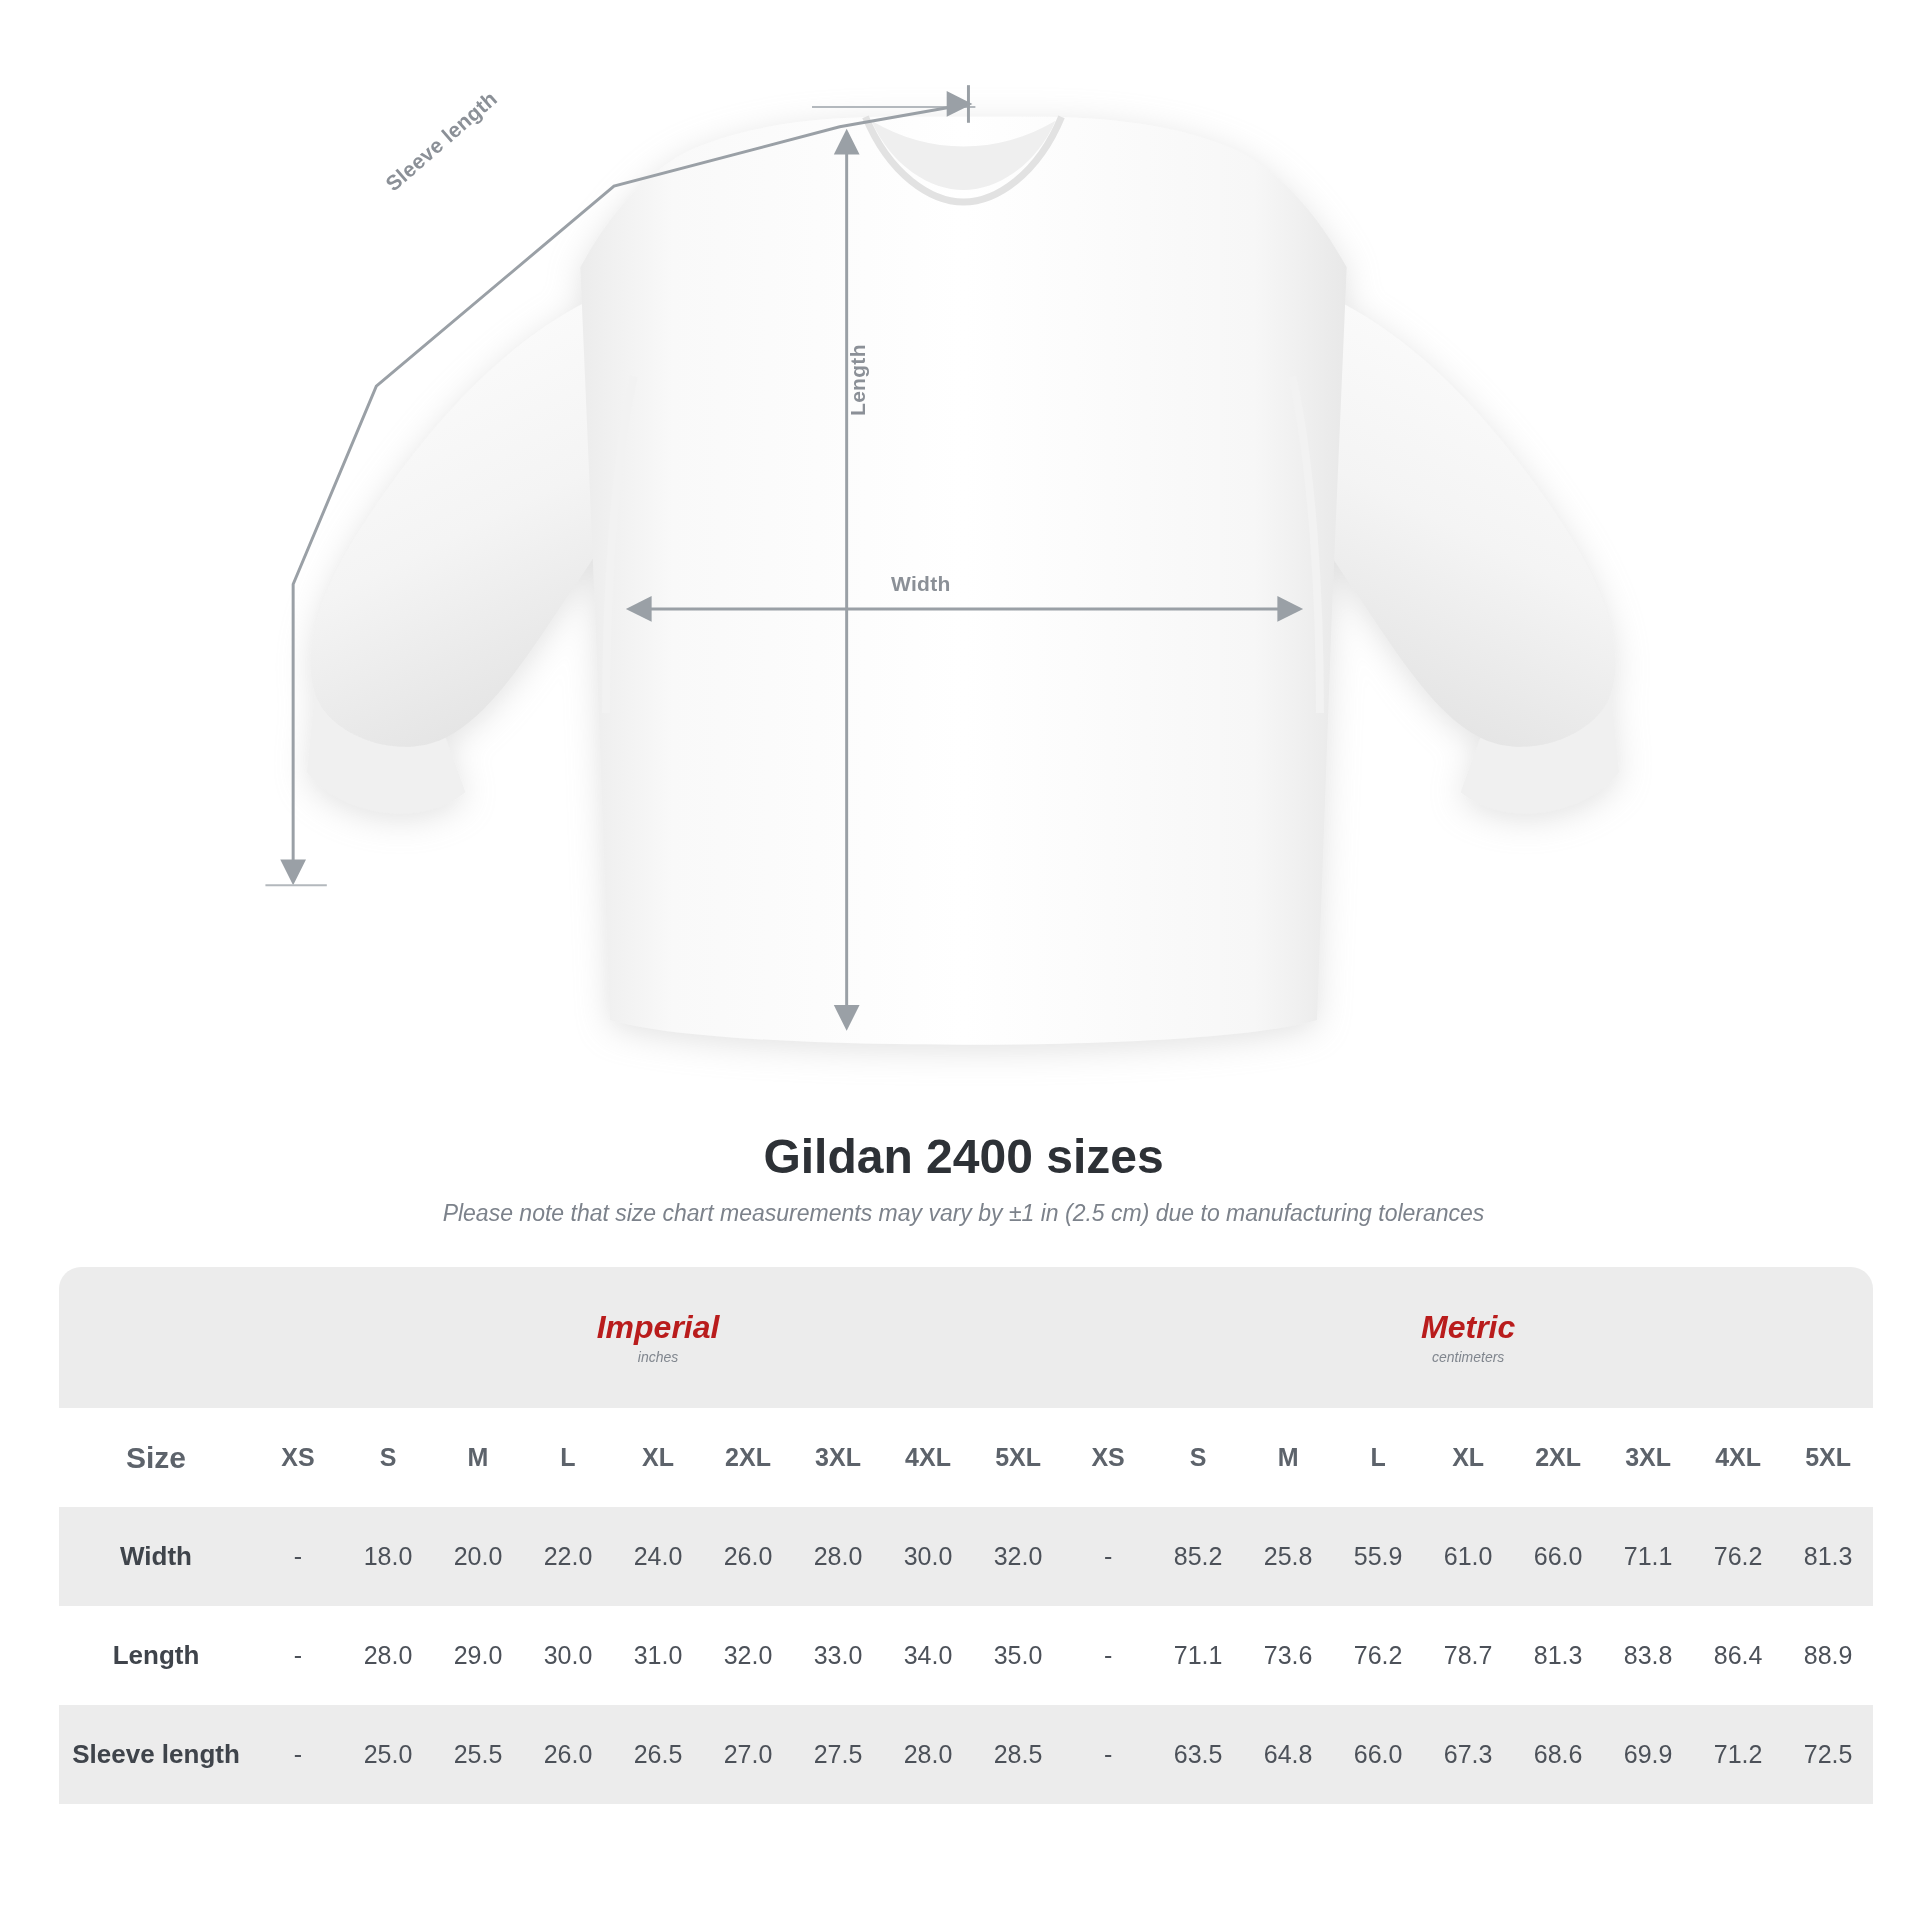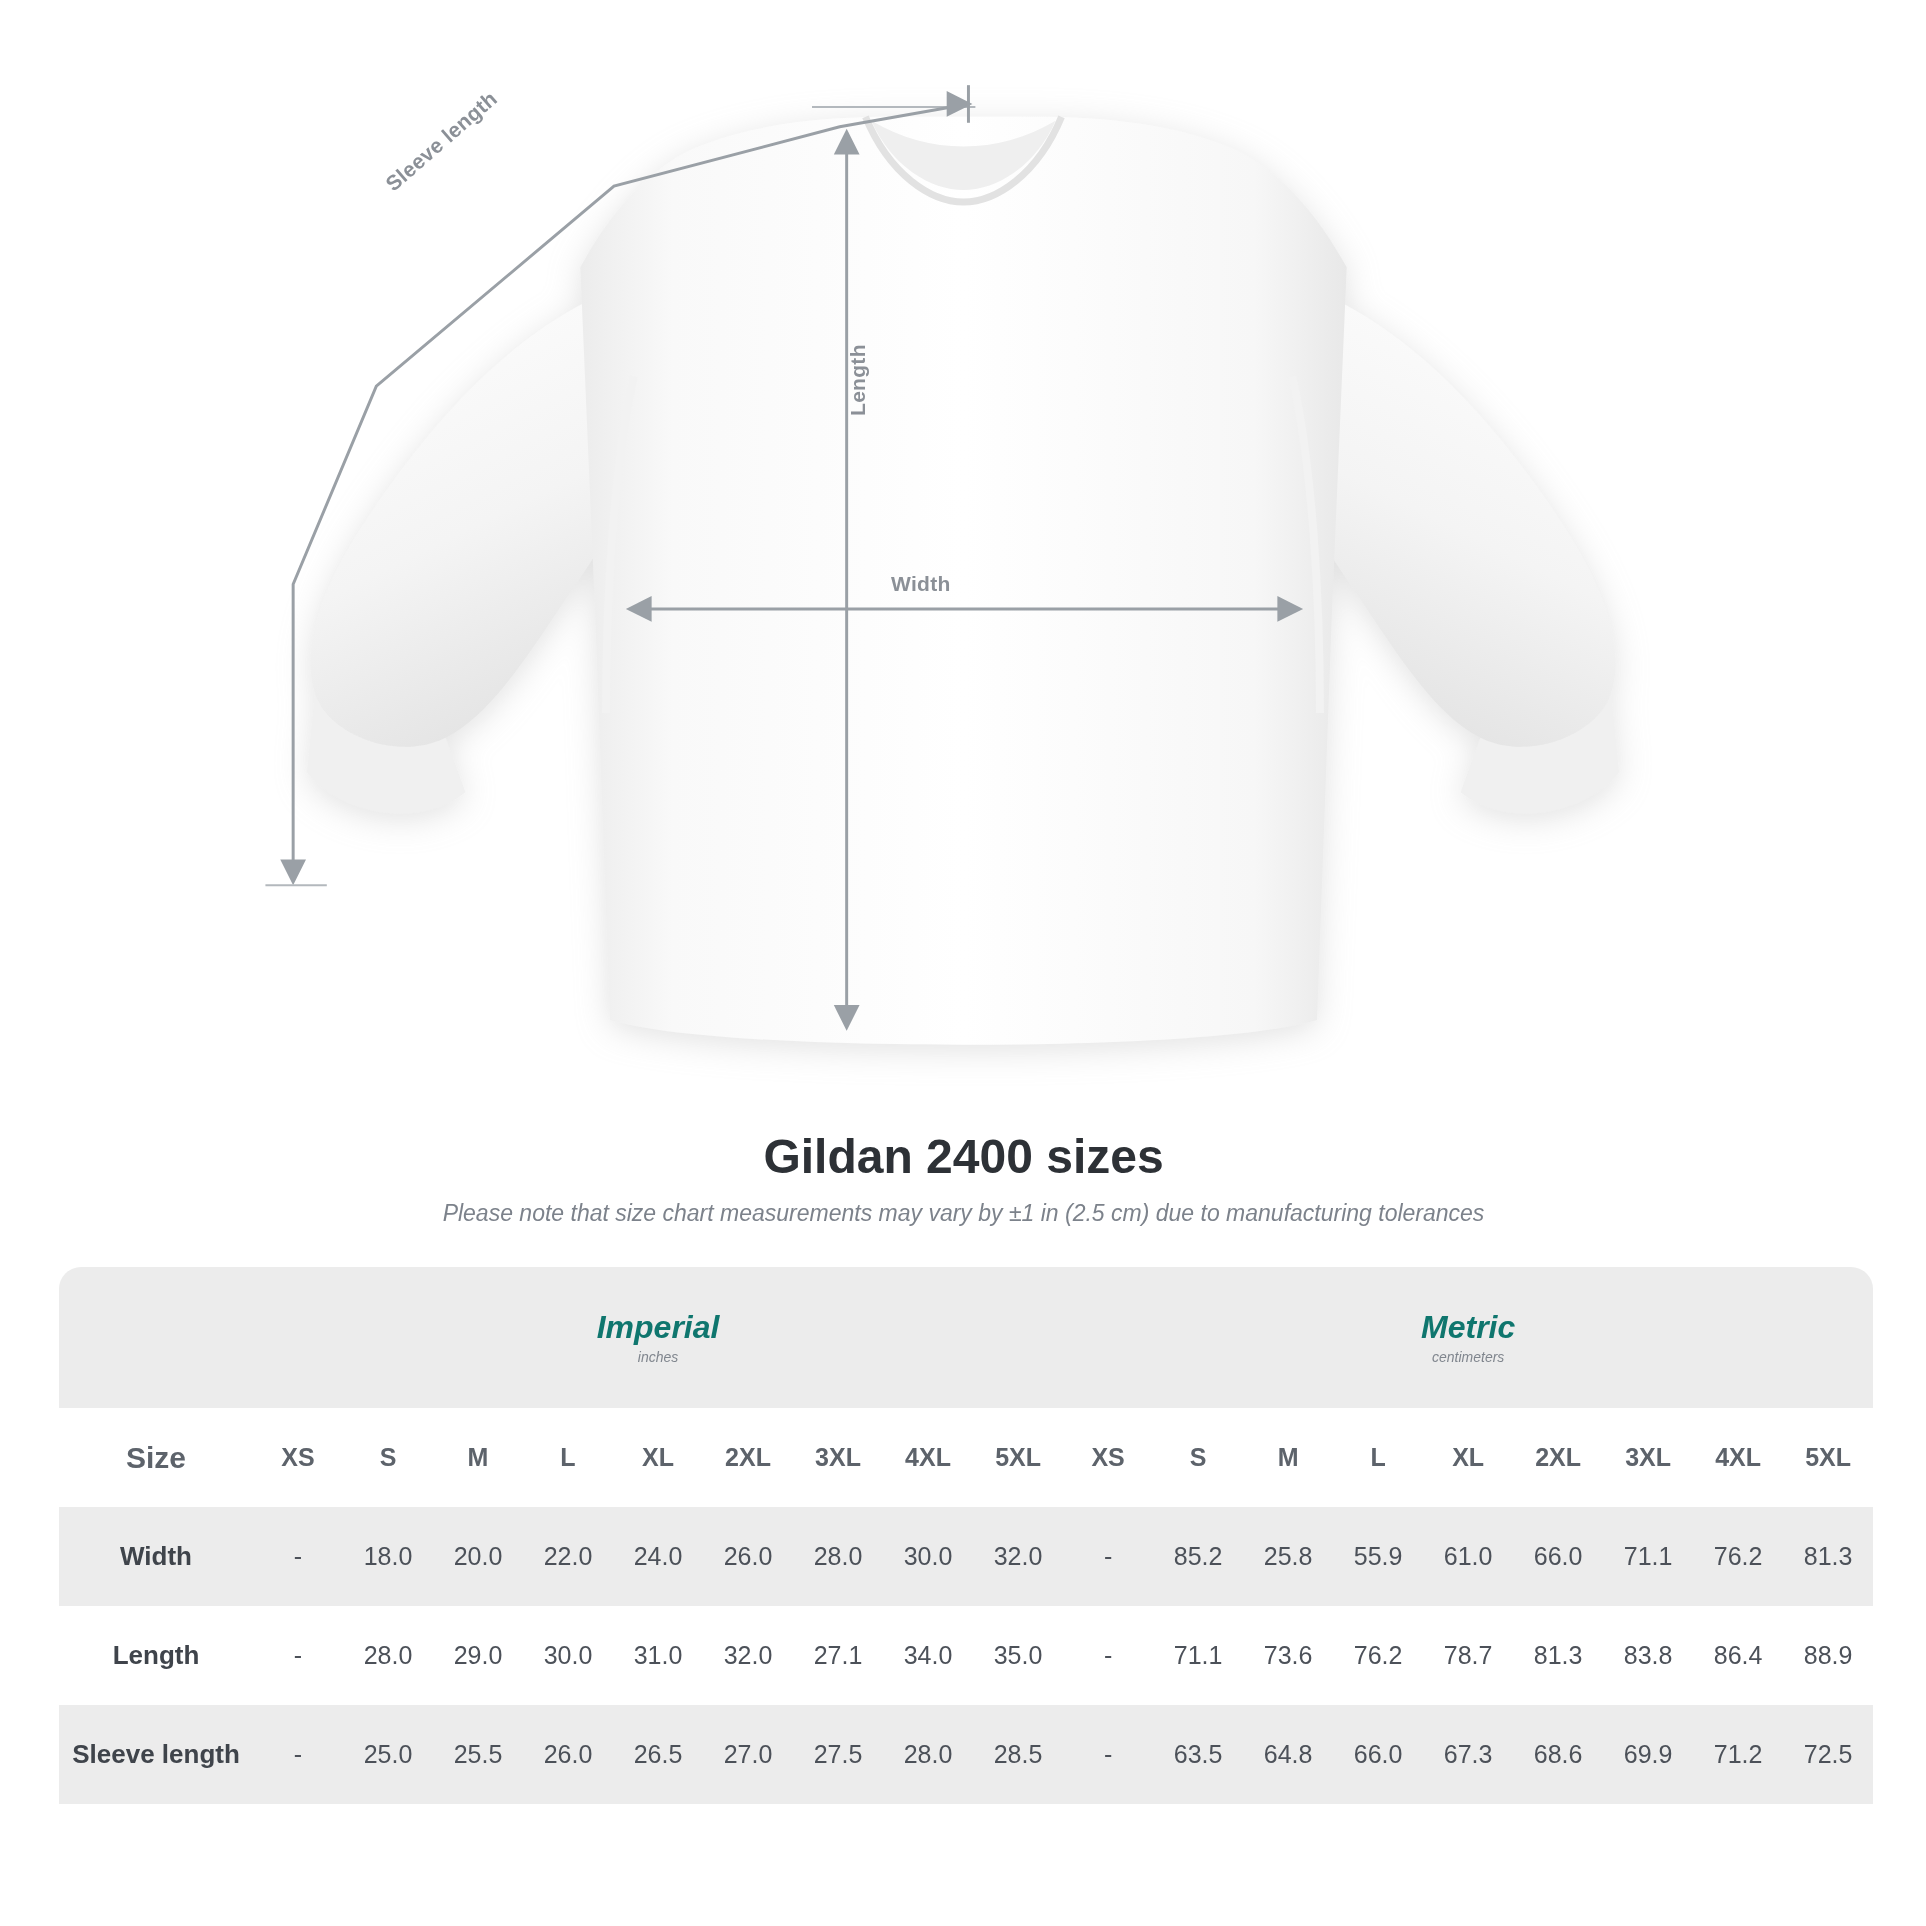--- a/index.html
+++ b/index.html
@@ -73,21 +73,21 @@
     vertical-align: middle;
   }
   .unit-head {
     background: #ececec;
     height: 139px;
   }
   .unit-head .unit-name {
     font-size: 32px;
     font-style: italic;
     font-weight: bold;
-    color: #0f766e;
+    color: #b91c1c;
     line-height: 1.25;
   }
   .unit-head .unit-sub {
     font-size: 14px;
     font-style: italic;
     color: #80868e;
     line-height: 1.5;
   }
   .hdr-row td {
     height: 97px;
@@ -276,21 +276,21 @@
           <td>81.3</td>
         </tr>
         <tr class="data-row row-plain">
           <td class="row-title">Length</td>
           <td>-</td>
           <td>28.0</td>
           <td>29.0</td>
           <td>30.0</td>
           <td>31.0</td>
           <td>32.0</td>
-          <td>27.1</td>
+          <td>33.0</td>
           <td>34.0</td>
           <td>35.0</td>
           <td>-</td>
           <td>71.1</td>
           <td>73.6</td>
           <td>76.2</td>
           <td>78.7</td>
           <td>81.3</td>
           <td>83.8</td>
           <td>86.4</td>

